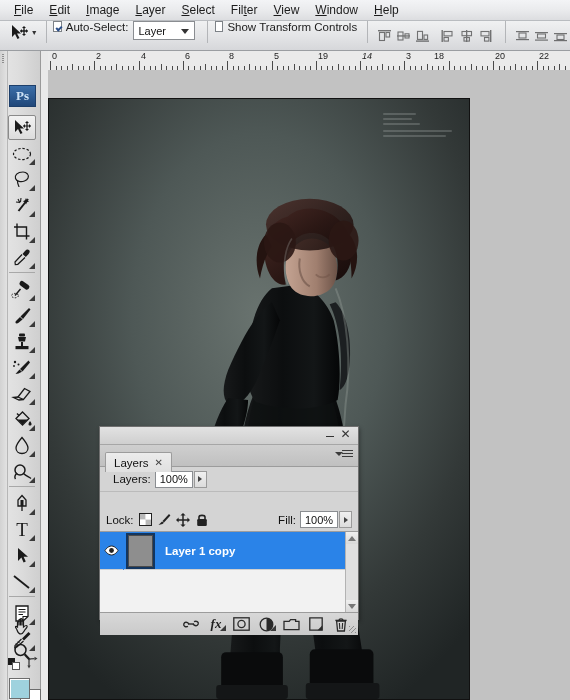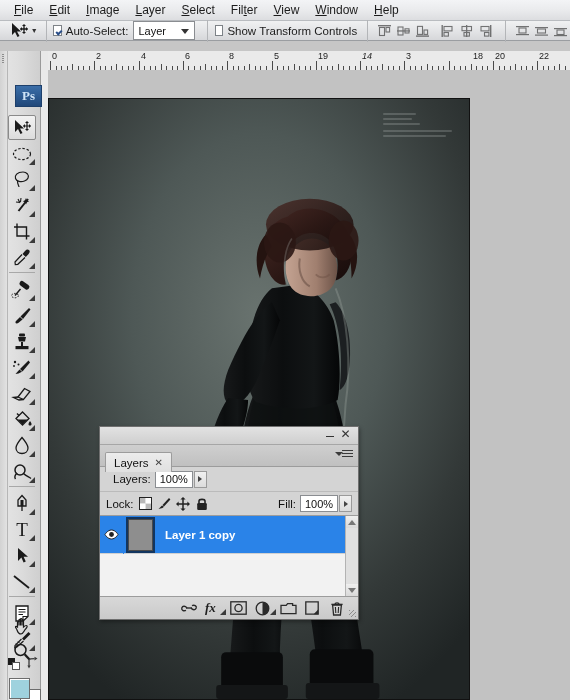--- a/index.html
+++ b/index.html
@@ -20,24 +20,24 @@
     display:flex;align-items:center;padding-left:6px;box-sizing:border-box;
   }
   .menu-item{
     padding:2px 8px;font-size:12px;color:#1c1c1c;cursor:default;
     font-family:"Liberation Sans", sans-serif;line-height:14px;
   }
   .menu-item u{text-decoration:underline;}
 
   
   .optionsbar{
-    position:absolute;left:0;top:21px;width:570px;height:20px;
+    position:absolute;left:0;top:21px;width:570px;height:30px;
     background:linear-gradient(to bottom,#f0f1f2 0%,#e4e5e7 50%,#d6d7da 100%);
     border-bottom:1px solid #9a9da1;
-    display:flex;align-items:center;box-sizing:border-box;
+    display:flex;box-sizing:border-box;
   }
   .ob-tool{
     width:26px;height:22px;margin-left:8px;display:flex;align-items:center;justify-content:center;
     border:1px solid transparent;
   }
   .ob-caret{width:12px;height:22px;display:flex;align-items:center;justify-content:center;font-size:7px;color:#333;}
   .ob-sep{width:1px;height:22px;background:#b3b5b8;margin:0 7px;}
   .cb{
     width:11px;height:11px;border:1px solid #7d8287;background:#fff;
     display:inline-block;position:relative;box-sizing:border-box;vertical-align:middle;
@@ -77,21 +77,21 @@
   .toolbox{
     position:absolute;left:0;top:51px;width:40px;height:649px;
     background:linear-gradient(to right,#e6e6e6 0%,#dedede 45%,#cfcfcf 100%);
     border-right:1px solid #9a9a9a;
   }
   .tb-grip{position:absolute;left:0;top:0;width:7px;height:649px;
     background:linear-gradient(to right,#d2d2d2,#e2e2e2);border-right:1px solid #b6b6b6;}
   .tb-grip:before{content:"";position:absolute;left:2px;top:3px;width:2px;height:10px;
     background:repeating-linear-gradient(to bottom,#8d8d8d 0 1px,transparent 1px 2px);}
   .ps-logo{
-    position:absolute;left:15px;top:34px;width:27px;height:22px;
+    position:absolute;left:9px;top:34px;width:27px;height:22px;
     background:linear-gradient(to bottom,#3b6ea8 0%,#2d5b92 50%,#21487a 100%);
     border:1px solid #1d3f6b;color:#cfe4f7;font-size:13px;font-weight:bold;
     display:flex;align-items:center;justify-content:center;font-family:"Liberation Serif",serif;
     box-sizing:border-box;
   }
   .tool{
     position:absolute;left:8px;width:28px;height:25px;
     display:flex;align-items:center;justify-content:center;box-sizing:border-box;
   }
   .tool.sel{border:1px solid #8a8a8a;background:linear-gradient(to bottom,#f2f2f2,#dcdcdc);border-radius:2px;}
@@ -162,40 +162,40 @@
   .blend-select .arw{position:absolute;right:5px;top:6px;width:0;height:0;border-left:4px solid transparent;border-right:4px solid transparent;border-top:5px solid #2d2d2d;}
   .lbl{font-size:11.5px;color:#111;margin-left:7px;}
   .numbox{
     margin-left:4px;width:38px;height:17px;background:#fff;border:1px solid #8a8d91;box-sizing:border-box;
     display:flex;align-items:center;justify-content:center;font-size:11px;color:#111;
   }
   .spin{width:13px;height:17px;margin-left:1px;border:1px solid #9a9a9a;
     background:linear-gradient(to bottom,#f0f0f0,#dcdcdc);box-sizing:border-box;
     display:flex;align-items:center;justify-content:center;}
   .spin:after{content:"";width:0;height:0;border-top:3px solid transparent;border-bottom:3px solid transparent;border-left:4px solid #444;}
-  .lp-row2{height:24px;display:flex;align-items:center;padding:0 6px;box-sizing:border-box;background:#d4d4d4;border-bottom:1px solid #9c9c9c;}
+  .lp-row2{height:24px;display:flex;align-items:center;padding:0 6px;box-sizing:border-box;background:#d4d4d4;border-bottom:1px solid #9c9c9c;margin-top:16px;}
   .lock-ico{width:15px;height:15px;margin-left:4px;display:flex;align-items:center;justify-content:center;}
 
   .lp-list{position:relative;height:80px;background:#f2f2f2;border-bottom:1px solid #9c9c9c;overflow:hidden;}
   .lyr{position:relative;height:38px;display:flex;align-items:center;border-bottom:1px solid #d0d0d0;box-sizing:border-box;background:#f2f2f2;}
   .lyr.active{background:#2a83e8;}
   .eye{width:24px;height:38px;display:flex;align-items:center;justify-content:center;border-right:1px solid #cfcfcf;box-sizing:border-box;}
   .lyr.active .eye{border-right:1px solid #2a83e8;}
   .thumb{width:25px;height:32px;border:1px solid #4a4a4a;box-sizing:border-box;margin-left:4px;background:#8a8a8a;position:relative;overflow:hidden;}
   .thumb.sel{outline:2px solid #12355f;outline-offset:0px;}
   .lyr-name{margin-left:12px;font-size:11.5px;color:#111;}
   .lyr.active .lyr-name{color:#fff;font-weight:bold;}
   .lp-scroll{position:absolute;right:0;top:0;width:13px;height:80px;background:#e0e0e0;border-left:1px solid #b3b3b3;box-sizing:border-box;}
   .sc-up,.sc-dn{position:absolute;left:0;width:12px;height:12px;display:flex;align-items:center;justify-content:center;background:linear-gradient(to bottom,#efefef,#d9d9d9);}
   .sc-up{top:0;}.sc-dn{bottom:0;}
   .sc-up:after{content:"";width:0;height:0;border-left:4px solid transparent;border-right:4px solid transparent;border-bottom:5px solid #777;}
   .sc-dn:after{content:"";width:0;height:0;border-left:4px solid transparent;border-right:4px solid transparent;border-top:5px solid #777;}
 
   .lp-footer{height:22px;background:linear-gradient(to bottom,#d8d8d8,#cacaca);display:flex;align-items:center;justify-content:flex-end;padding-right:6px;box-sizing:border-box;position:relative;}
-  .fbtn{width:22px;height:18px;margin-left:3px;display:flex;align-items:center;position:relative;}
+  .fbtn{width:22px;height:18px;margin-left:3px;display:flex;align-items:center;justify-content:center;position:relative;}
   .fbtn .tri{position:absolute;right:1px;bottom:2px;width:0;height:0;
     border-left:3px solid transparent;border-top:3px solid transparent;border-right:3px solid #3a3a3a;border-bottom:3px solid #3a3a3a;}
   .grip-c{position:absolute;right:2px;bottom:2px;width:7px;height:7px;
     background:repeating-linear-gradient(135deg,#8c8c8c 0 1px,transparent 1px 3px);}
   svg{display:block;}
 </style>
 </head>
 <body>
 
 <div id="app">
@@ -411,21 +411,21 @@
       <div class="tick min" style="left: 517px;"></div>
       <div class="rnum" style="left: 4px;">0</div>
       <div class="rnum" style="left: 48px;">2</div>
       <div class="rnum" style="left: 93px;">4</div>
       <div class="rnum" style="left: 137px;">6</div>
       <div class="rnum" style="left: 181px;">8</div>
       <div class="rnum" style="left: 226px;">5</div>
       <div class="rnum" style="left: 270px;">19</div>
       <div class="rnum" style="left: 314px; font-style: italic;">14</div>
       <div class="rnum" style="left: 358px;">3</div>
-      <div class="rnum" style="left: 425px;">18</div>
+      <div class="rnum" style="left: 386px;">18</div>
       <div class="rnum" style="left: 447px;">20</div>
       <div class="rnum" style="left: 491px;">22</div>
     </div>
   <div class="ruler-v"></div>
 
   <div class="toolbox">
     <div class="tb-grip"></div>
     <div class="ps-logo">Ps</div>
 
     <div class="tool sel" style="top:64px">

